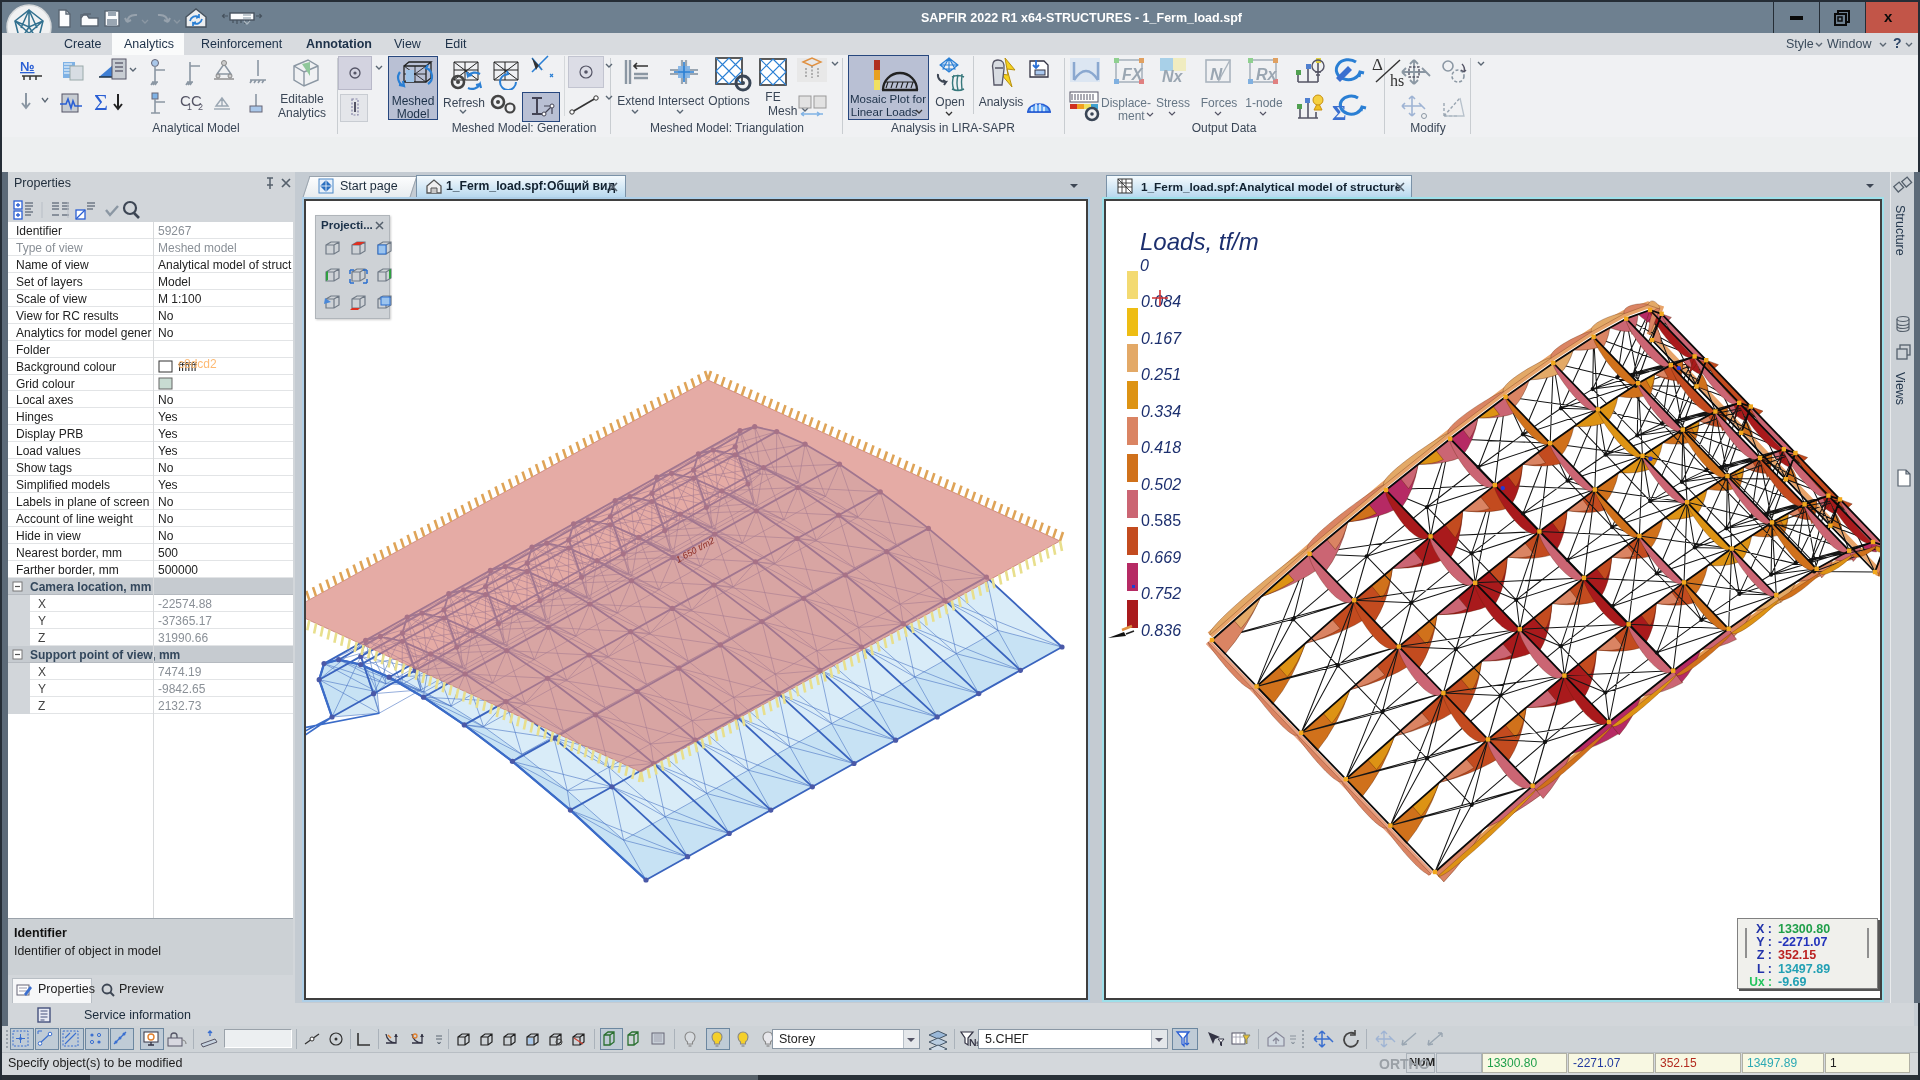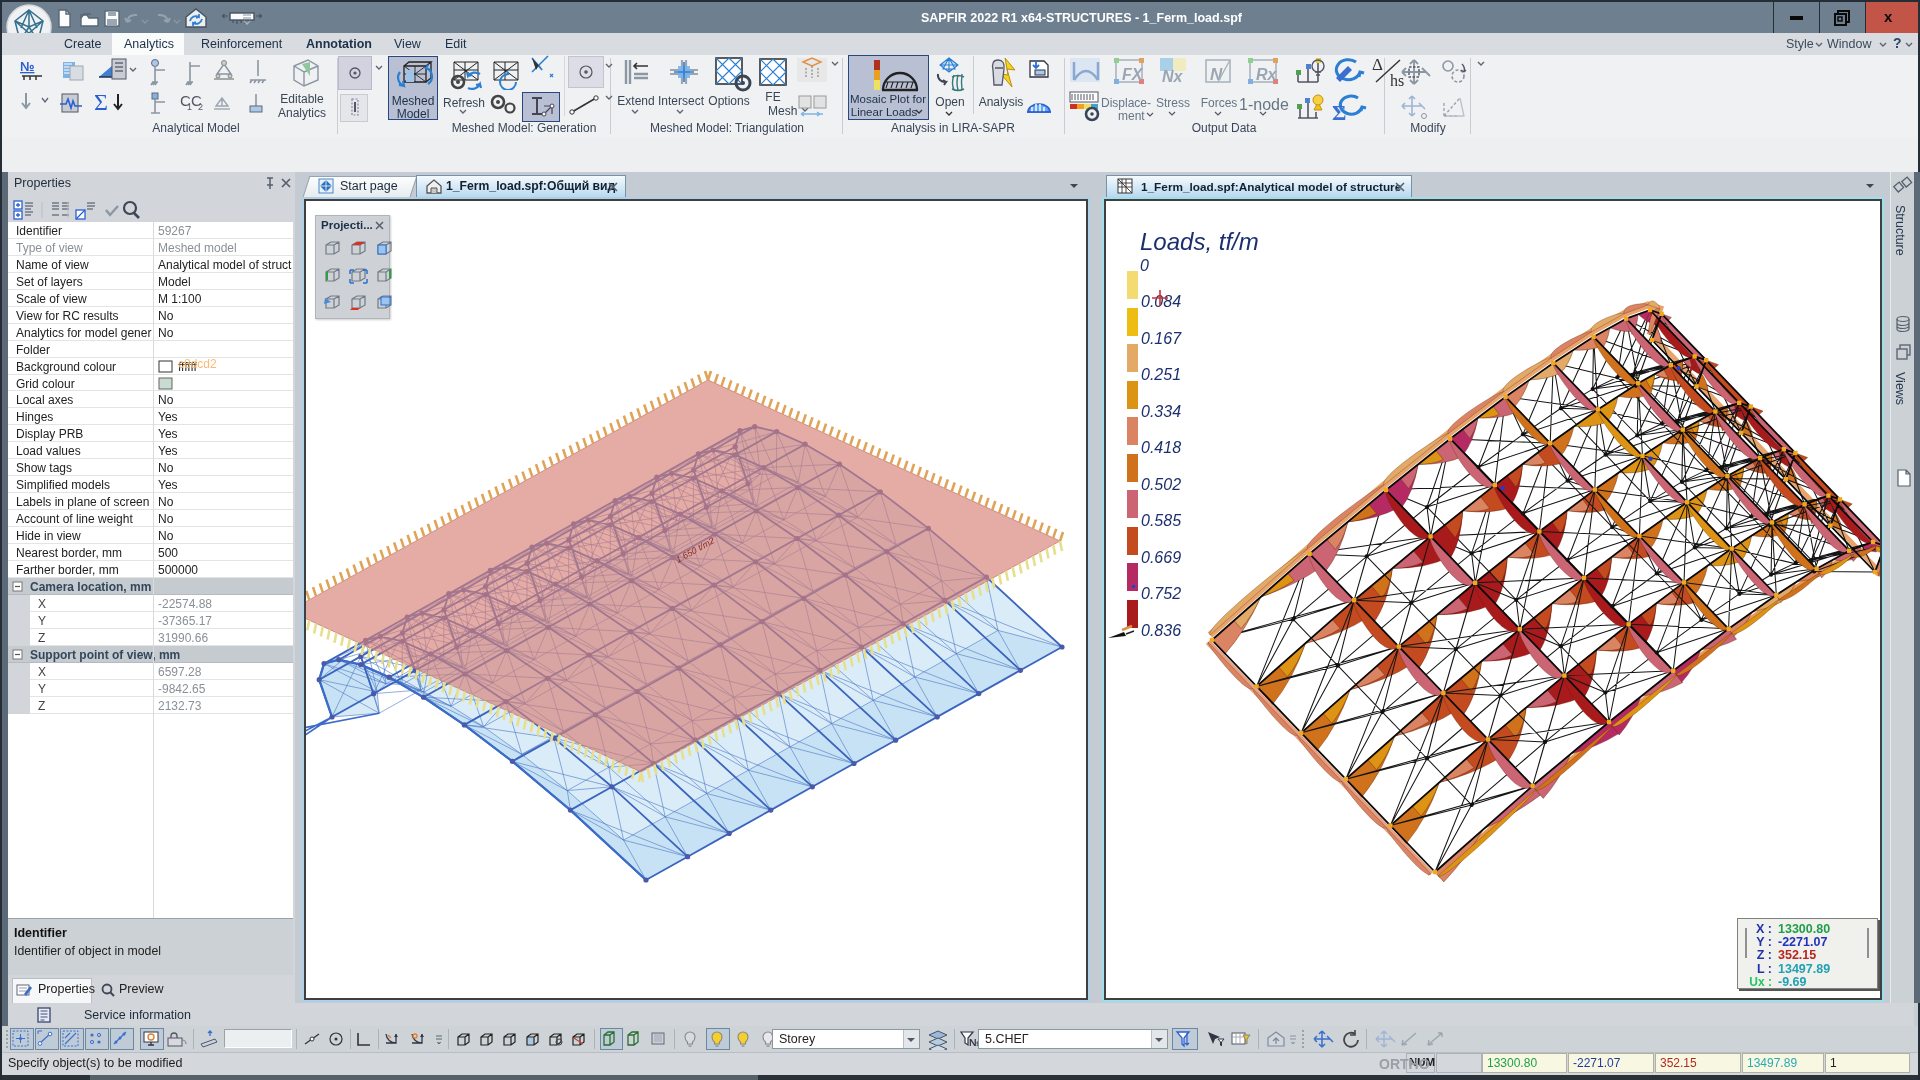--- a/index.html
+++ b/index.html
@@ -400,21 +400,21 @@
     <path d="M1 2 l3 3 l3 -3" stroke="#556" stroke-width="1.2" fill="none"></path>
   </svg>
 <div class="tx" style="left:1173px;top:96px;font-size:12px;color:#667685;font-weight:normal;transform:translateX(-50%);">Stress</div>
 <svg class="ic" style="left:1168px;top:110px" width="10" height="9">
     <path d="M1 2 l3 3 l3 -3" stroke="#556" stroke-width="1.2" fill="none"></path>
   </svg>
 <div class="tx" style="left:1219px;top:96px;font-size:12px;color:#667685;font-weight:normal;transform:translateX(-50%);">Forces</div>
 <svg class="ic" style="left:1214px;top:110px" width="10" height="9">
     <path d="M1 2 l3 3 l3 -3" stroke="#556" stroke-width="1.2" fill="none"></path>
   </svg>
-<div class="tx" style="left:1264px;top:96px;font-size:16px;color:#667685;font-weight:normal;transform:translateX(-50%);">1-node</div>
+<div class="tx" style="left:1264px;top:96px;font-size:12px;color:#667685;font-weight:normal;transform:translateX(-50%);">1-node</div>
 <svg class="ic" style="left:1259px;top:110px" width="10" height="9">
     <path d="M1 2 l3 3 l3 -3" stroke="#556" stroke-width="1.2" fill="none"></path>
   </svg>
 <svg class="ic" style="left:1398px;top:56px" width="40" height="34">
     <path d="M16 4 v24 M4 16 h24 M16 4 l-4 4 m4 -4 l4 4 M16 28 l-4 -4 m4 4 l4 -4 M4 16 l4 -4 m-4 4 l4 4 M28 16 l-4 -4 m4 4 l4 4" stroke="#8b97a3" stroke-width="1.8" fill="none"></path>
     <rect x="11" y="11" width="10" height="10" fill="none" stroke="#556" stroke-width="1.4" stroke-dasharray="2.5 1.5"></rect>
   </svg>
 <svg class="ic" style="left:1436px;top:56px" width="40" height="34">
     <circle cx="12" cy="10" r="5" fill="none" stroke="#8b97a3" stroke-width="1.6"></circle>
     <circle cx="22" cy="20" r="6" fill="none" stroke="#8b97a3" stroke-width="1.6" stroke-dasharray="3 2"></circle>
@@ -550,21 +550,21 @@
 <div class="tx" style="left:158px;top:631px;font-size:12px;color:#8a9097;font-weight:normal;max-width:134px;overflow:hidden;">31990.66</div>
 <div class="abs" style="left:8px;top:646px;width:285px;height:17px;background:#c6cbd0;border-bottom:1px solid #b5bac0;"></div>
 <svg class="ic" style="left:12px;top:649px" width="12" height="12">
     <rect x="1" y="1" width="9" height="9" fill="#fff" stroke="#777"></rect>
     <path d="M3 5.5 h5" stroke="#555" stroke-width="1.2"></path>
   </svg>
 <div class="tx" style="left:30px;top:648px;font-size:12px;color:#33475c;font-weight:bold;">Support point of view, mm</div>
 <div class="abs" style="left:8px;top:663px;width:285px;height:17px;background:#fff;border-bottom:1px solid #e2e4e6;"></div>
 <div class="abs" style="left:8px;top:663px;width:22px;height:17px;background:#d2d6da;"></div>
 <div class="tx" style="left:38px;top:665px;font-size:12px;color:#444;font-weight:normal;max-width:114px;overflow:hidden;">X</div>
-<div class="tx" style="left:158px;top:665px;font-size:12px;color:#8a9097;font-weight:normal;max-width:134px;overflow:hidden;">6597.28</div>
+<div class="tx" style="left:158px;top:665px;font-size:12px;color:#8a9097;font-weight:normal;max-width:134px;overflow:hidden;">7474.19</div>
 <div class="abs" style="left:8px;top:680px;width:285px;height:17px;background:#fff;border-bottom:1px solid #e2e4e6;"></div>
 <div class="abs" style="left:8px;top:680px;width:22px;height:17px;background:#d2d6da;"></div>
 <div class="tx" style="left:38px;top:682px;font-size:12px;color:#444;font-weight:normal;max-width:114px;overflow:hidden;">Y</div>
 <div class="tx" style="left:158px;top:682px;font-size:12px;color:#8a9097;font-weight:normal;max-width:134px;overflow:hidden;">-9842.65</div>
 <div class="abs" style="left:8px;top:697px;width:285px;height:17px;background:#fff;border-bottom:1px solid #e2e4e6;"></div>
 <div class="abs" style="left:8px;top:697px;width:22px;height:17px;background:#d2d6da;"></div>
 <div class="tx" style="left:38px;top:699px;font-size:12px;color:#444;font-weight:normal;max-width:114px;overflow:hidden;">Z</div>
 <div class="tx" style="left:158px;top:699px;font-size:12px;color:#8a9097;font-weight:normal;max-width:134px;overflow:hidden;">2132.73</div>
 <div class="abs" style="left:8px;top:714px;width:285px;height:204px;background:#fff;"></div>
 <div class="abs" style="left:153px;top:222px;width:1px;height:696px;background:#d8dadc;"></div>
@@ -1186,21 +1186,21 @@
 <div class="tx" style="left:1141px;top:330px;font-size:16px;color:#1c2f6e;font-weight:normal;font-style:italic;">0.167</div>
 <div class="abs" style="left:1127px;top:344px;width:11px;height:28px;background:#e3a967;"></div>
 <div class="tx" style="left:1141px;top:366px;font-size:16px;color:#1c2f6e;font-weight:normal;font-style:italic;">0.251</div>
 <div class="abs" style="left:1127px;top:381px;width:11px;height:28px;background:#dd9314;"></div>
 <div class="tx" style="left:1141px;top:403px;font-size:16px;color:#1c2f6e;font-weight:normal;font-style:italic;">0.334</div>
 <div class="abs" style="left:1127px;top:417px;width:11px;height:28px;background:#da8463;"></div>
 <div class="tx" style="left:1141px;top:439px;font-size:16px;color:#1c2f6e;font-weight:normal;font-style:italic;">0.418</div>
 <div class="abs" style="left:1127px;top:454px;width:11px;height:28px;background:#d0711b;"></div>
 <div class="tx" style="left:1141px;top:476px;font-size:16px;color:#1c2f6e;font-weight:normal;font-style:italic;">0.502</div>
 <div class="abs" style="left:1127px;top:490px;width:11px;height:28px;background:#cb6573;"></div>
-<div class="tx" style="left:1141px;top:512px;font-size:16px;color:#1c2f6e;font-weight:normal;font-style:italic;">0.585</div>
+<div class="tx" style="left:1141px;top:512px;font-size:16px;color:#1c2f6e;font-weight:normal;">0.585</div>
 <div class="abs" style="left:1127px;top:527px;width:11px;height:28px;background:#c34b1f;"></div>
 <div class="tx" style="left:1141px;top:549px;font-size:16px;color:#1c2f6e;font-weight:normal;font-style:italic;">0.669</div>
 <div class="abs" style="left:1127px;top:563px;width:11px;height:28px;background:#b62a64;"></div>
 <div class="tx" style="left:1141px;top:585px;font-size:16px;color:#1c2f6e;font-weight:normal;font-style:italic;">0.752</div>
 <div class="abs" style="left:1127px;top:600px;width:11px;height:28px;background:#a91a1c;"></div>
 <div class="tx" style="left:1141px;top:622px;font-size:16px;color:#1c2f6e;font-weight:normal;font-style:italic;">0.836</div>
 <svg class="ic" style="left:1150px;top:288px" width="20" height="20" opacity:0.9="">
     <path d="M10 2 v16 M2 10 h16" stroke="#d03030" stroke-width="1.6"></path>
   </svg>
 <div class="abs" style="left:1132px;top:585px;width:3px;height:3px;background:#2040d0;"></div>

